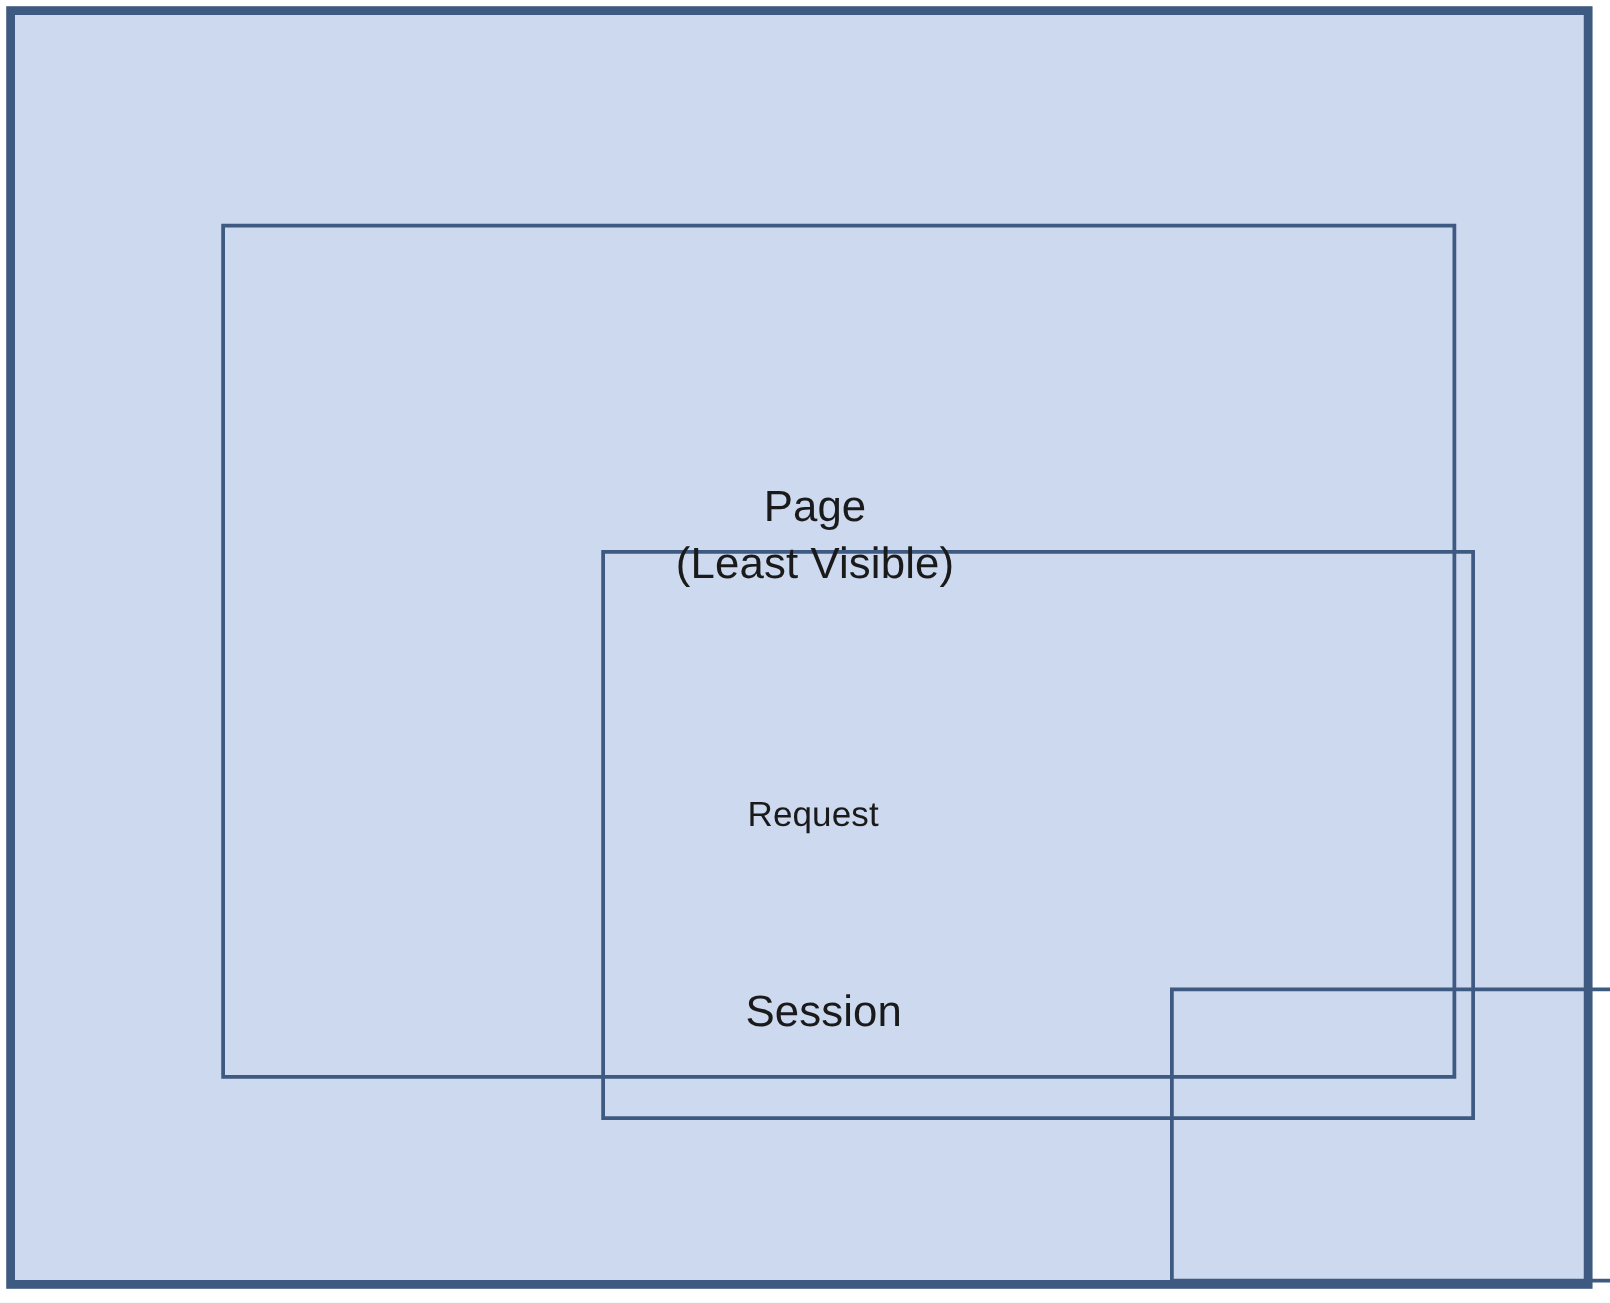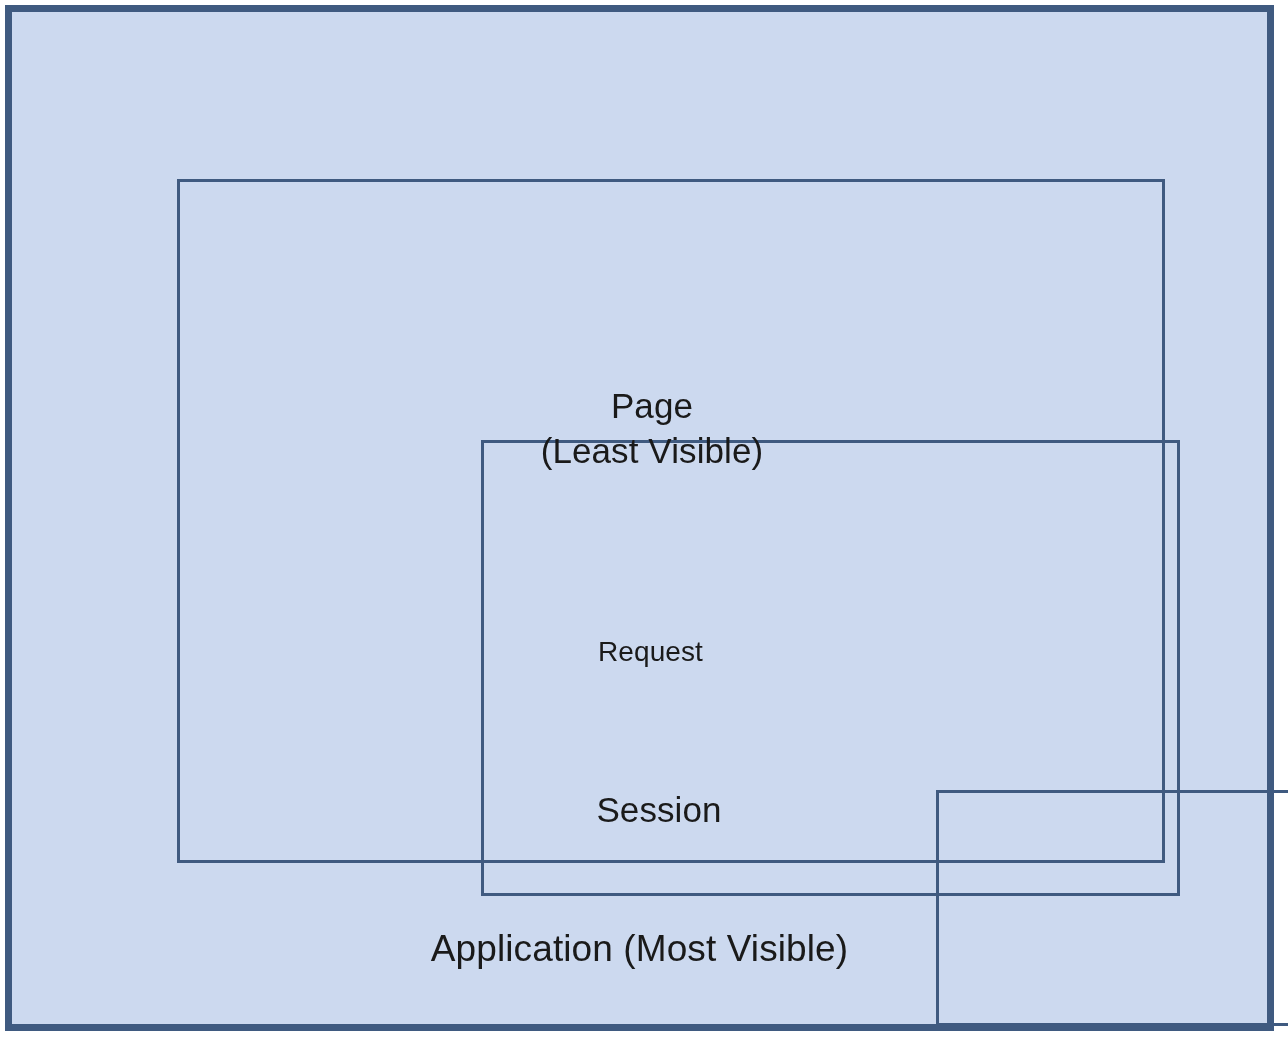--- a/index.html
+++ b/index.html
@@ -124,15 +124,14 @@
     </div>
   </div>
 
   <div class="scope-label label-page">Page
 (Least Visible)</div>
 
   <div class="scope-label label-request">Request</div>
 
   <div class="scope-label label-session">Session</div>
 
-  <div class="scope-label label-application">Application (Most Visible)</div>
 
 </div>
 
 </body></html>

